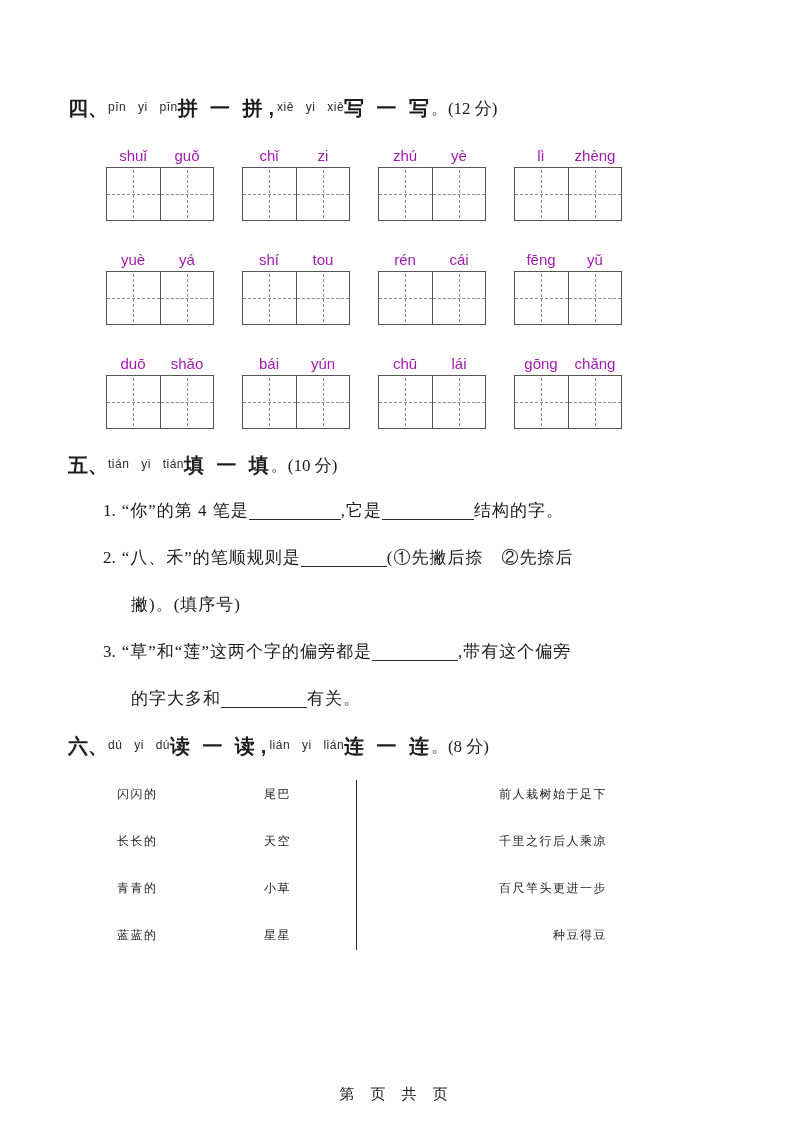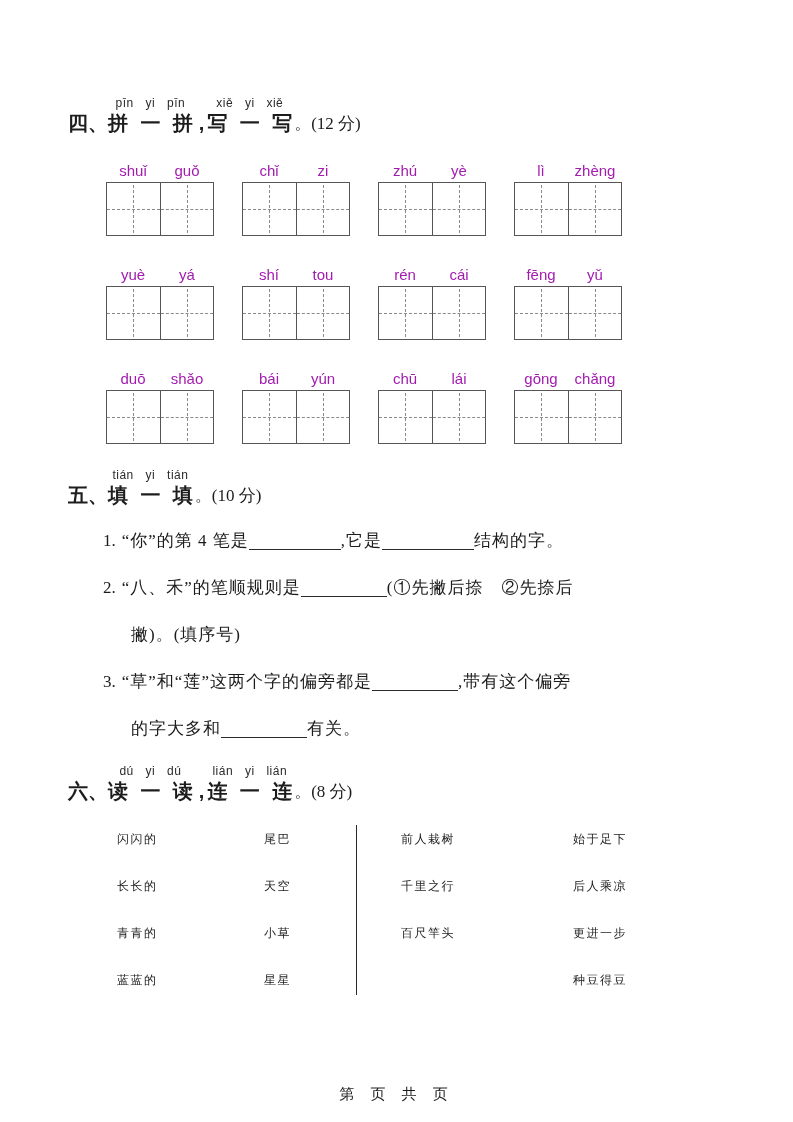--- a/index.html
+++ b/index.html
@@ -14,21 +14,21 @@
     padding: 97px 68px 0 68px;
     overflow: hidden;
   }
 
   
   .sec-header { display: flex; align-items: flex-end; white-space: nowrap; }
   .sec-num {
     font-family: "Liberation Sans", sans-serif;
     font-size: 20px; font-weight: 700; line-height: 1.1;
   }
-  .ruby { display: inline-flex; flex-direction: column; align-items: center; }
+  .ruby { display: inline-flex; flex-direction: row; align-items: center; }
   .ruby .py {
     font-family: "Liberation Sans", sans-serif;
     font-size: 12px; color: #2a2a2a; line-height: 1;
     margin-bottom: 3px; word-spacing: 8px; letter-spacing: 0.5px;
   }
   .ruby .cn {
     font-family: "Liberation Sans", sans-serif;
     font-size: 20px; font-weight: 700; line-height: 1.1;
     letter-spacing: 0.62em; margin-right: -0.62em; text-align: center;
   }
@@ -76,21 +76,21 @@
   .blank.w85 { width: 86px; }
 
   
   .sec6-header { margin-top: 2px; }
   .match { display: flex; margin-left: 49px; margin-top: 27px; font-size: 12px; }
   .mcol { display: flex; flex-direction: column; gap: 26px; }
   .mcol .mitem { line-height: 21px; letter-spacing: 1.5px; white-space: nowrap; }
   .col1 { width: 147px; }
   .col2 { width: 92px; }
   .mdivider { width: 0; border-left: 1px solid #2a2a2a; align-self: stretch; margin: -4px 0; }
-  .col3 { margin-left: 44px; width: 172px; }
+  .col3 { margin-left: 24px; width: 172px; align-items: flex-end; }
   .col4 { }
 
   
   .footer {
     position: absolute; left: 0; right: 0; bottom: 18px;
     text-align: center;
     font-family: "Liberation Sans", sans-serif;
     font-size: 15px; color: #1c1c1c; letter-spacing: 6px;
   }
 </style>

